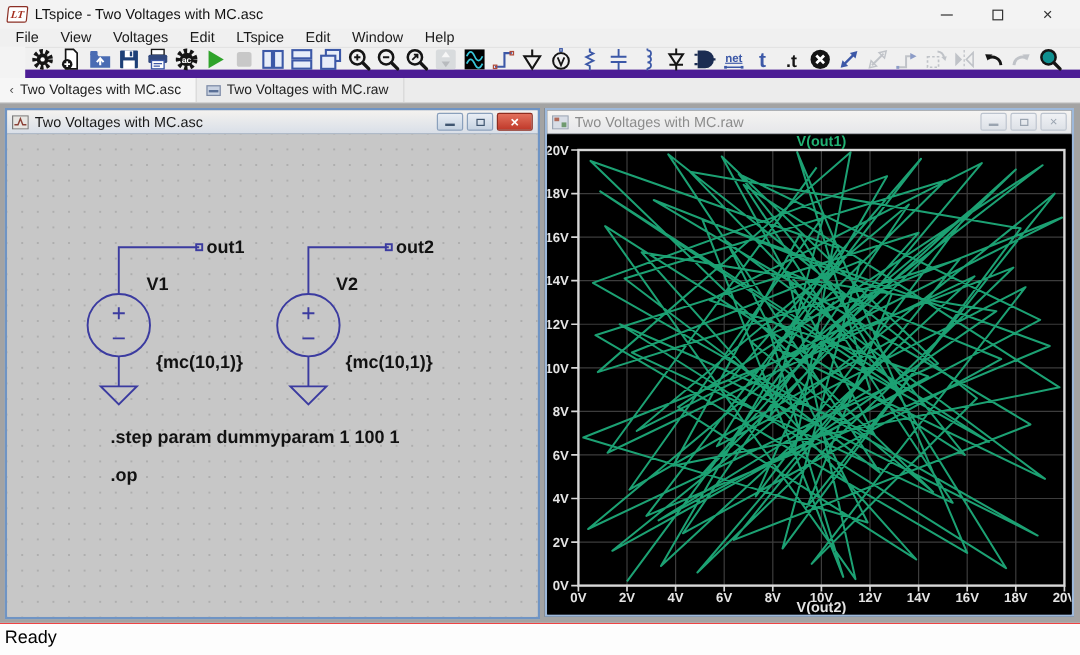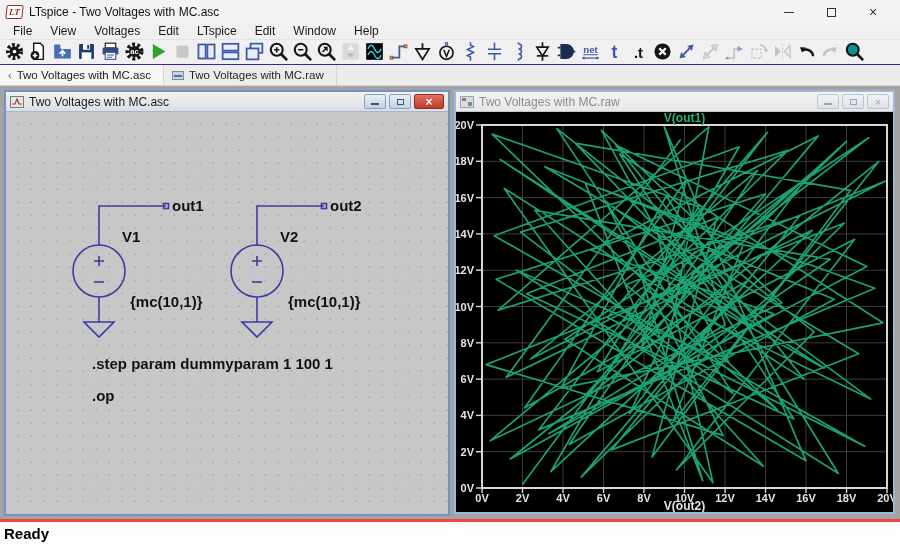--- a/index.html
+++ b/index.html
@@ -17,22 +17,22 @@
   .wincontrols { margin-left:auto; display:flex; }
   .wc { width:42px; height:22px; border:none; background:transparent; display:flex; align-items:center; justify-content:center; color:#333; font-size:14px; }
   .glyph-min { width:10px; height:1px; background:#333; display:block; }
   .glyph-max { width:9px; height:9px; border:1px solid #333; display:block; }
 
   
   .menubar { height:15px; background:#f0f0f0; display:flex; align-items:flex-start; padding-left:4px; flex:0 0 auto; }
   .menu-item { padding:0 9px; font-size:12px; color:#1a1a1a; line-height:15px; }
 
   
-  .toolbar { height:26px; background:#f0f0f0; border-top:1px solid #e3e3e3; border-bottom:1px solid #4c1d95;
-             display:flex; align-items:flex-end; padding-left:2px; flex:0 0 auto; }
+  .toolbar { height:26px; background:#f0f0f0; border-top:1px solid #e3e3e3; border-bottom:7px solid #4c1d95;
+             display:flex; align-items:center; padding-left:2px; flex:0 0 auto;margin-left:21px; }
   .tbtn { width:24px; height:25px; border:none; background:transparent; display:flex; align-items:center; justify-content:center; padding:0; }
   .tbtn.disabled { opacity:.55; }
   .ticon { display:flex; }
 
   
   .tabbar { height:21px; background:#ececec; border-bottom:1px solid #d2d2d2; display:flex; align-items:stretch; flex:0 0 auto; }
   .tab { display:flex; align-items:center; gap:5px; padding:0 12px 0 8px; font-size:11.5px; color:#222;
          border-right:1px solid #d6d6d6; }
   .tab.active { background:#f6f6f6; }
   .tab-chevron { color:#555; font-size:11px; }
@@ -67,21 +67,21 @@
   .schematic-svg text { font:bold 15px "Liberation Sans", sans-serif; fill:#121212; }
 
   .plot-pane { left:454px; top:4px; width:441px; height:424px; border:2px solid #9db8da; background:#000; }
   .plot-body { flex:1; background:#000; overflow:hidden; }
   .plot-svg { display:block; font-family:"Liberation Sans", sans-serif; }
   .plot-svg .tick-label { font:bold 11px "Liberation Sans", sans-serif; fill:#e4e4e4; }
   .plot-svg .plot-title { font:bold 12px "Liberation Sans", sans-serif; }
   .plot-svg .axis-title { font:bold 12px "Liberation Sans", sans-serif; fill:#e4e4e4; }
 
   
-  .statusbar { height:27px; background:#fdfdfd; border-top:3px solid #ef4444; display:flex; align-items:flex-start; padding:3px 0 0 4px; flex:1;font-weight:bold; }
+  .statusbar { height:27px; background:#fdfdfd; border-top:1px solid #ef4444; display:flex; align-items:flex-start; padding:3px 0 0 4px; flex:1; }
   .status-text { font-size:15px; color:#000; }
 </style>
 </head>
 <body>
 
 <div class="app">
 
   <div class="titlebar">
     <span class="lt-logo">LT</span>
     <span class="titletext">LTspice - Two Voltages with MC.asc</span>

